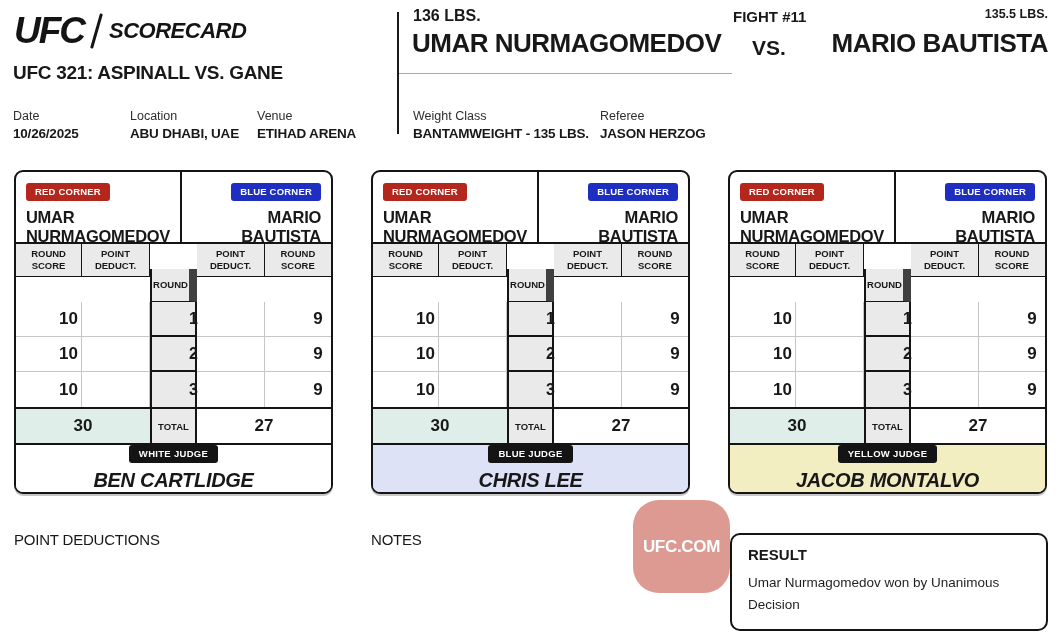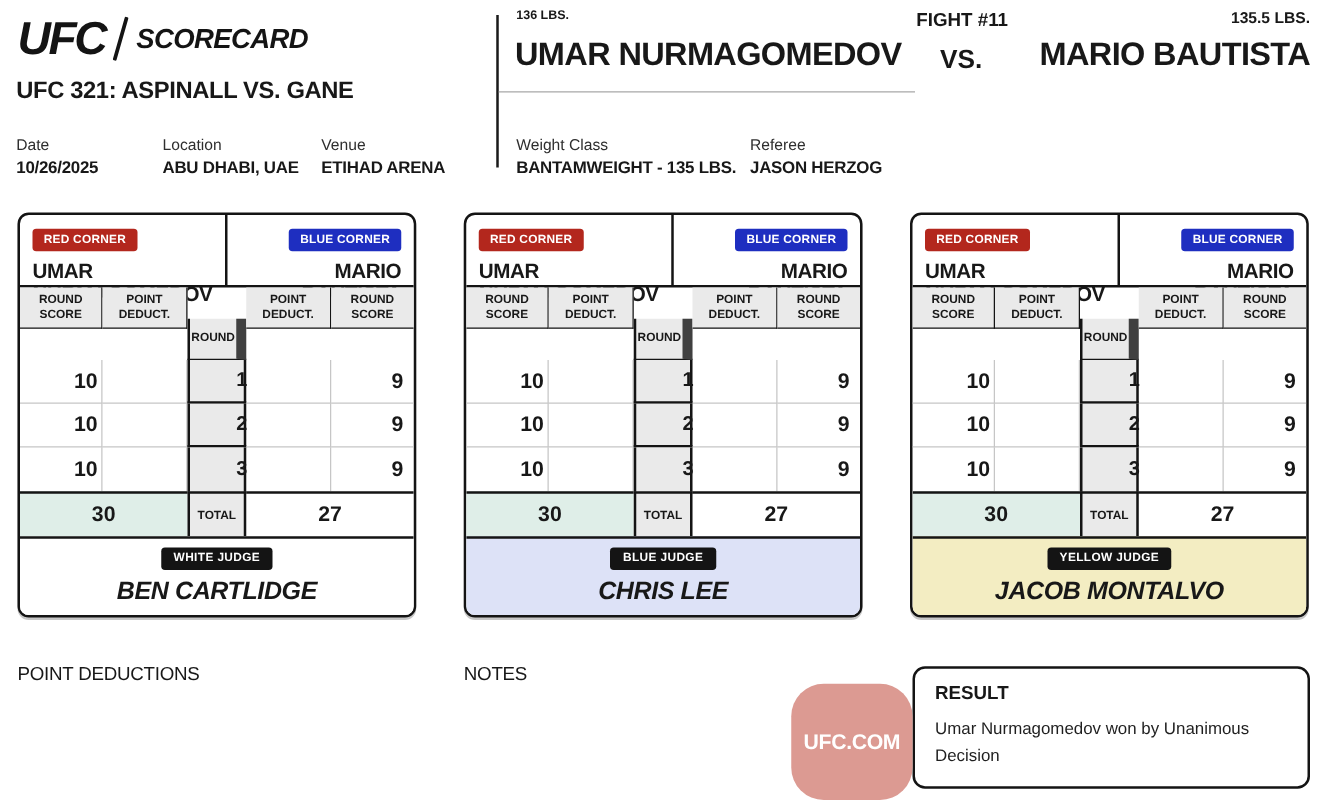--- a/index.html
+++ b/index.html
@@ -18,34 +18,34 @@
 
   .event-title { left:13px; top:62px; font-size:19px; font-weight:bold; letter-spacing:-0.3px; }
 
   .meta-block { top:109px; }
   .meta-label { font-size:12.5px; color:#2e2e2e; }
   .meta-value { font-size:13.5px; font-weight:bold; margin-top:3px; letter-spacing:-0.2px; }
 
   .vdiv { left:397px; top:12px; width:2px; height:122px; background:#1a1a1a; }
   .center-hline { left:399px; top:73px; width:333px; height:1px; background:#a8a8a8; }
 
-  .red-weight { left:413px; top:7px; font-size:10px; font-weight:bold; }
+  .red-weight { left:413px; top:7px; font-size:16px; font-weight:bold; }
   .red-name { left:412px; top:28px; font-size:26px; font-weight:bold; letter-spacing:-0.5px; }
   .fight-no { left:733px; top:8px; font-size:15px; font-weight:bold; }
   .vs { left:752px; top:36px; font-size:21px; font-weight:bold; }
   .blue-weight { right:13px; top:7px; font-size:12.5px; font-weight:bold; text-align:right; }
   .blue-name { right:13px; top:28px; font-size:26px; font-weight:bold; text-align:right; letter-spacing:-0.5px; }
 
   
   .cards { left:14px; top:170px; width:1033px; display:grid; grid-template-columns:1fr 1fr 1fr; gap:38px; }
   .card {
     height:324px; border:2px solid #141414; border-radius:9px; overflow:hidden;
     display:flex; flex-direction:column; background:#fff; box-shadow:0 2px 0 rgba(0,0,0,0.22);
   }
-  .names { display:flex; height:56px; flex:0 0 auto;gap:15px; }
+  .names { display:flex; height:70px; flex:0 0 auto;gap:15px; }
   .half { flex:1; padding:9px 10px 0; }
   .red-half { border-right:2px solid #141414; }
   .blue-half { text-align:right; }
   .badge {
     display:inline-block; color:#fff; font-size:9.5px; font-weight:bold;
     padding:3px 9px 4px; border-radius:3px; letter-spacing:0.2px; background:#555;
   }
   .fighter-name { margin-top:7px; font-size:16.5px; font-weight:bold; line-height:1.18; letter-spacing:-0.3px; }
 
   .score-table { display:grid; grid-template-columns:21% 21.5% 15% 21.5% 21%; border-top:2px solid #141414; flex:0 0 auto; }
@@ -277,19 +277,19 @@
       <div class="judge" style="background: rgb(243, 237, 194);">
         <span class="judge-badge" style="background: rgb(20, 20, 20);">YELLOW JUDGE</span>
         <div class="judge-name">JACOB MONTALVO</div>
       </div>
     </div>
 
   </div>
 
   <div class="abs section-label pd-label">POINT DEDUCTIONS</div>
   <div class="abs section-label notes-label">NOTES</div>
-  <div class="abs watermark" style="background: rgb(220, 154, 146); margin-top: 47px;">UFC.COM</div>
+  <div class="abs watermark" style="background: rgb(220, 154, 146);">UFC.COM</div>
   <div class="abs result-box">
     <div class="result-label">RESULT</div>
     <div class="result-text">Umar Nurmagomedov won by Unanimous Decision</div>
   </div>
 
 </div>
 
 </body></html>

